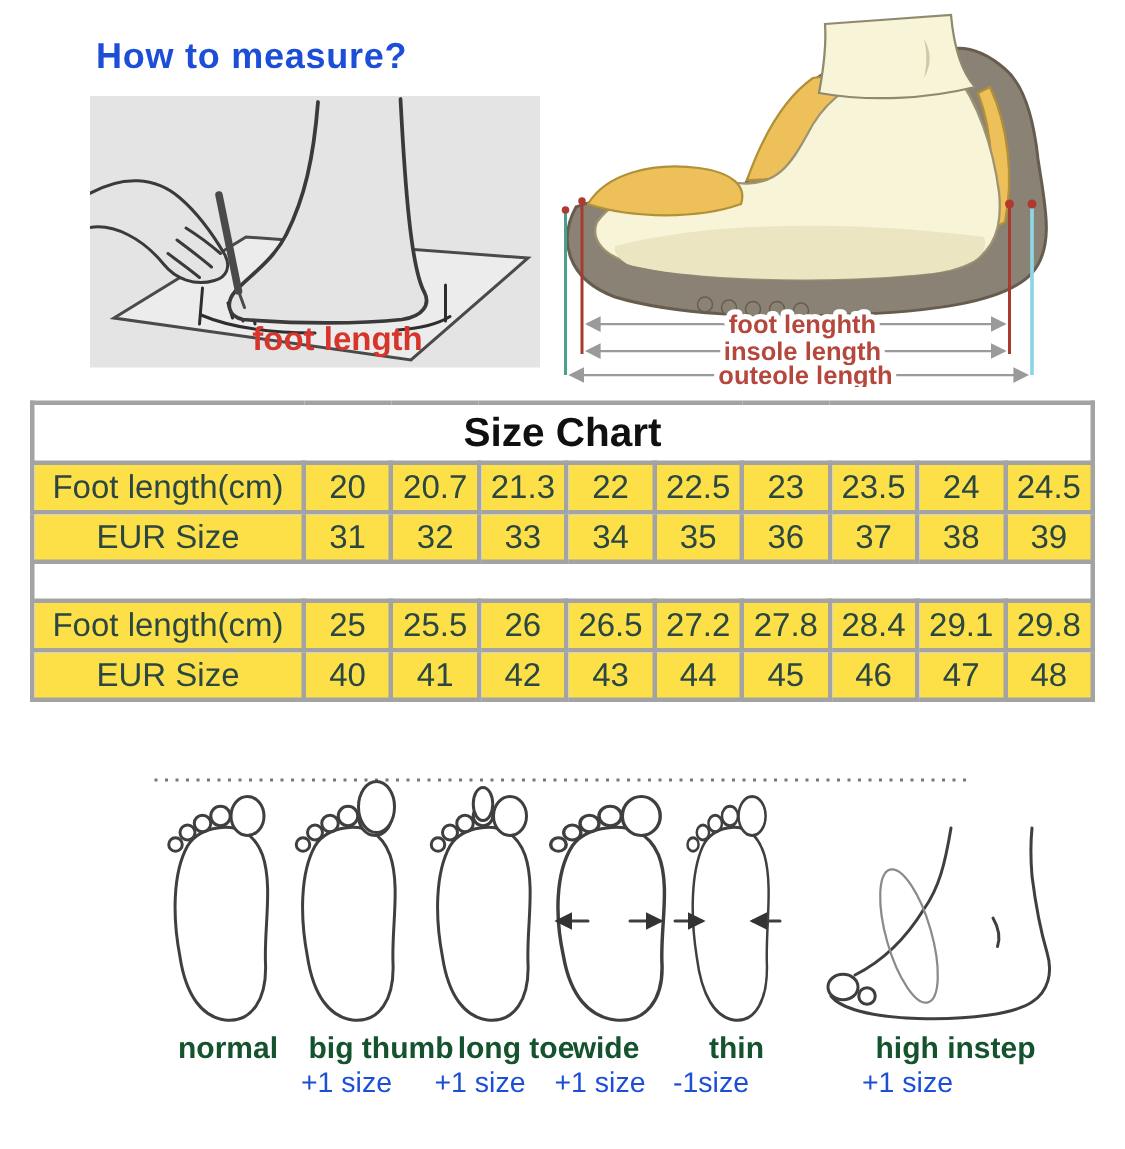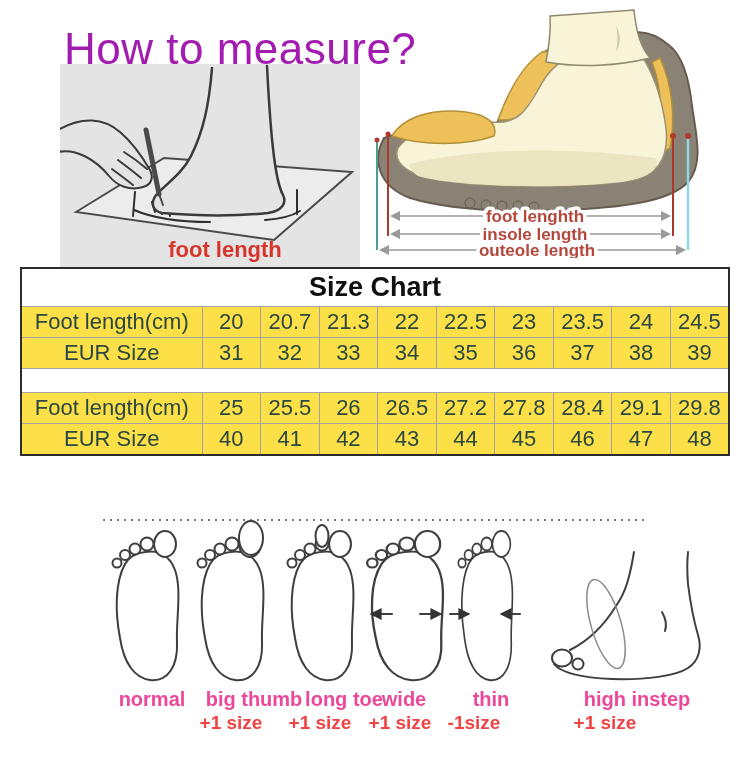--- a/index.html
+++ b/index.html
@@ -1,45 +1,45 @@
 <!DOCTYPE html>
 <html><head>
 <meta charset="utf-8">
 <style>
   html,body{margin:0;padding:0;}
   body{width:750px;height:766px;background:#ffffff;position:relative;overflow:hidden;
        font-family:"Liberation Sans",sans-serif;}
 
-  .title{position:absolute;left:64px;top:24px;font-size:44px;font-weight:normal;
-         color:#a21caf;letter-spacing:.5px;}
-
-  .measure-box{position:absolute;left:60px;top:64px;width:300px;height:205px;background:#e4e4e4;}
+  .title{position:absolute;left:64px;top:24px;font-size:24px;font-weight:bold;
+         color:#1d4ed8;letter-spacing:.5px;}
+
+  .measure-box{position:absolute;left:60px;top:64px;width:300px;height:181px;background:#e4e4e4;}
   .measure-label{position:absolute;left:30px;right:0;bottom:6px;text-align:center;
                  font-size:22px;font-weight:bold;color:#d6352b;}
 
   svg.shoe{position:absolute;left:370px;top:0;}
   .dim{font-family:"Liberation Sans",sans-serif;font-size:17px;font-weight:bold;fill:#b5473c;
        paint-order:stroke;stroke:#ffffff;stroke-width:7px;stroke-linejoin:round;text-anchor:middle;}
 
   table.size-chart{position:absolute;left:20px;top:267px;width:710px;border-collapse:collapse;
                    table-layout:fixed;border:2px solid #2c2c2c;}
-  .size-chart td{border:1px solid #a3a3a3;text-align:center;vertical-align:middle;
+  .size-chart td{border:3px solid #a3a3a3;text-align:center;vertical-align:middle;
                  color:#2a4742;font-size:22px;padding:0;overflow:hidden;}
   tr.t-title td{background:#ffffff;font-size:27px;font-weight:bold;color:#101010;height:37px;}
   tr.d td{background:#fde047;height:30px;}
   tr.gap td{background:#ffffff;height:23px;}
 
   svg.feet{position:absolute;left:0;top:492px;}
   .fo{fill:#ffffff;stroke:#3f3f3f;stroke-width:2;}
   .fline{fill:none;stroke:#3f3f3f;stroke-width:2;stroke-linecap:round;}
 
   .fname{position:absolute;transform:translateX(-50%);top:688px;font-size:20px;font-weight:bold;
-         color:#ec4899;white-space:nowrap;}
-  .fadj{position:absolute;transform:translateX(-50%);top:712px;font-size:19px;font-weight:bold;
-        color:#ef4444;white-space:nowrap;text-align:center;}
+         color:#14532d;white-space:nowrap;}
+  .fadj{position:absolute;transform:translateX(-50%);top:712px;font-size:19px;font-weight:normal;
+        color:#1d4ed8;white-space:nowrap;text-align:center;}
 </style>
 </head>
 <body>
 
 <div class="title">How to measure?</div>
 
 <div class="measure-box">
   <svg width="300" height="181" viewBox="0 0 300 181">
     <path d="M16,148 L104,94 L292,108 L214,176 Z" fill="#ececec" stroke="#4a4a4a" stroke-width="2"></path>
     <g stroke="#2e2e2e" stroke-width="2" fill="none" stroke-linecap="round">

